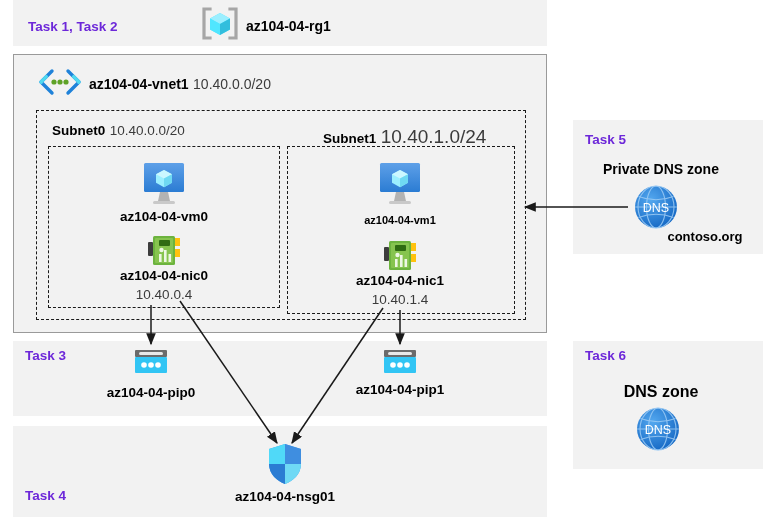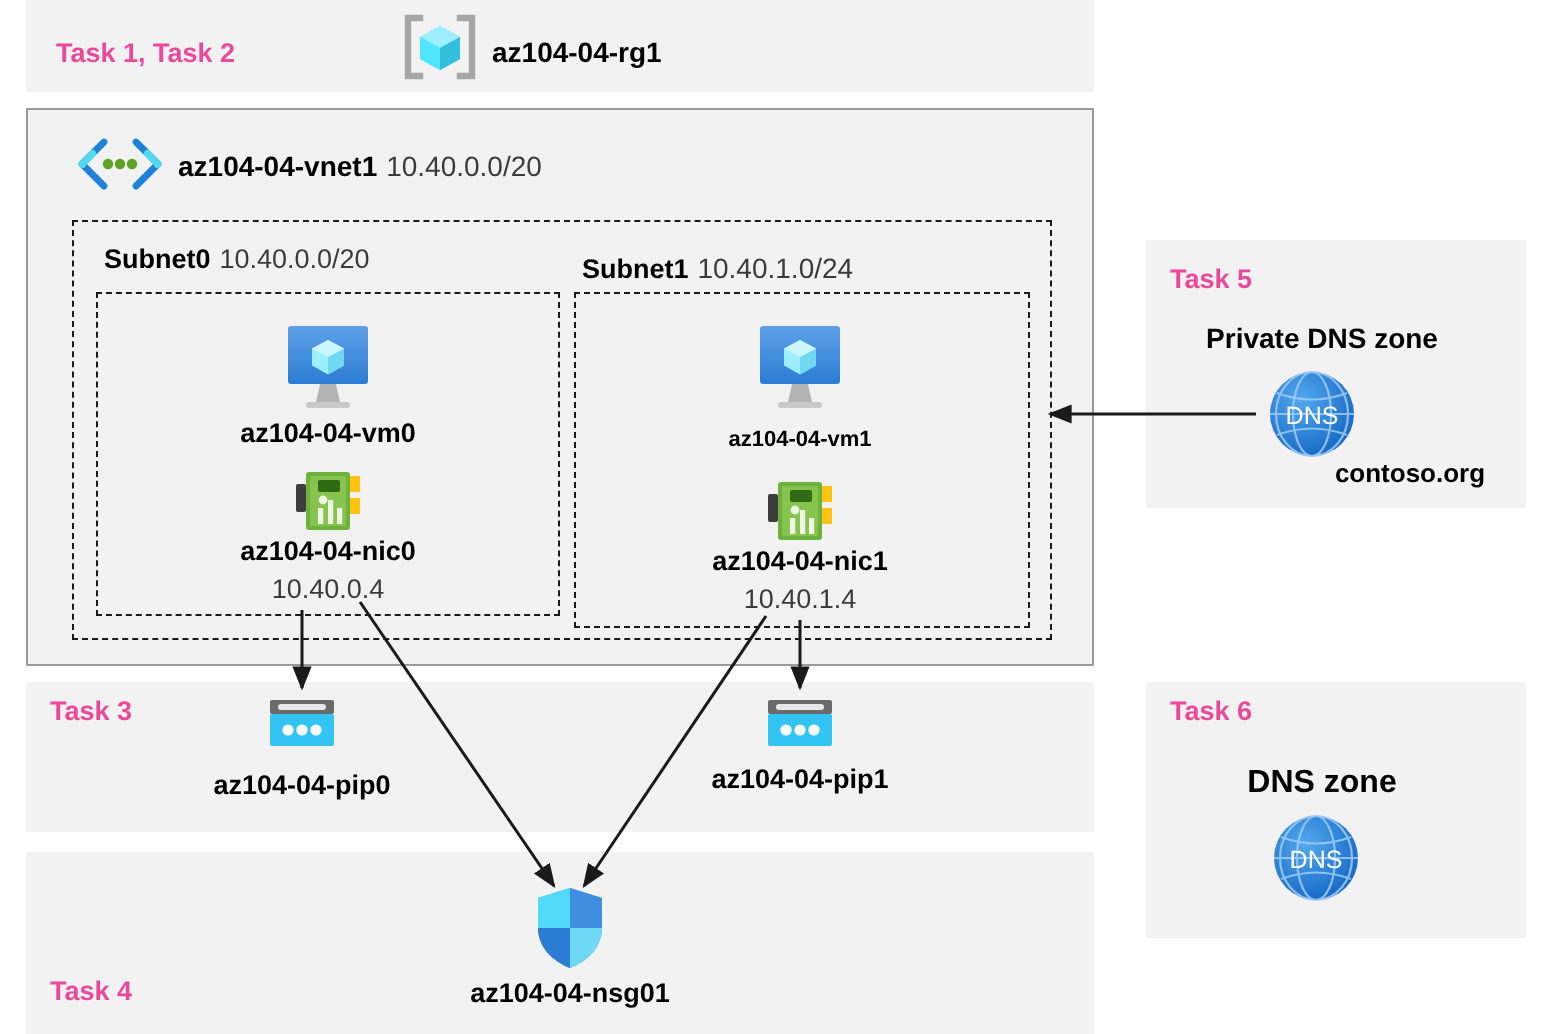--- a/index.html
+++ b/index.html
@@ -6,21 +6,21 @@
   body{
     width:776px;height:517px;
     background:#ffffff;
     font-family:"Liberation Sans", sans-serif;
     position:relative;
     overflow:hidden;
   }
   .panel{position:absolute;background:#f2f2f2;}
   .task-label{
     position:absolute;
-    color:#ec4899;
+    color:#6d28d9;
     font-weight:bold;
     font-size:13.5px;
     letter-spacing:0px;
     white-space:nowrap;
   }
   .bold-label{font-weight:bold;color:#000;font-size:13px;white-space:nowrap;}
   .reg-label{font-weight:normal;color:#3b3b3b;font-size:13px;white-space:nowrap;}
   .center-label{
     position:absolute;text-align:center;white-space:nowrap;
     transform:translateX(-50%);
@@ -86,22 +86,22 @@
 </div>
 
 <div class="dashed" style="left:36px;top:110px;width:490px;height:210px;"></div>
 
 <div style="position:absolute;left:52px;top:121px;">
   <span class="bold-label" style="font-size:13.5px;">Subnet0</span>
   <span class="reg-label" style="font-size:13.5px;">10.40.0.0/20</span>
 </div>
 
 <div style="position:absolute;left:291px;top:126px;">
-  <span class="bold-label" style="font-size:13.5px;">Subnet1</span>
-  <span class="reg-label" style="font-size:14px;">10.40.1.0/24</span>
+  <span class="bold-label" style="font-size:13.5px;margin-left:32px;">Subnet1</span>
+  <span class="reg-label" style="font-size:19px;">10.40.1.0/24</span>
 </div>
 
 <div class="dashed-inner" style="left:48px;top:146px;width:232px;height:162px;"></div>
 
 <div class="dashed-inner" style="left:287px;top:146px;width:228px;height:168px;"></div>
 
 <div class="icon" style="left:136px;top:160px;">
   <svg width="56" height="48" viewBox="0 0 56 48">
     <defs>
       <linearGradient id="vmg0" x1="0" y1="0" x2="0" y2="1">

